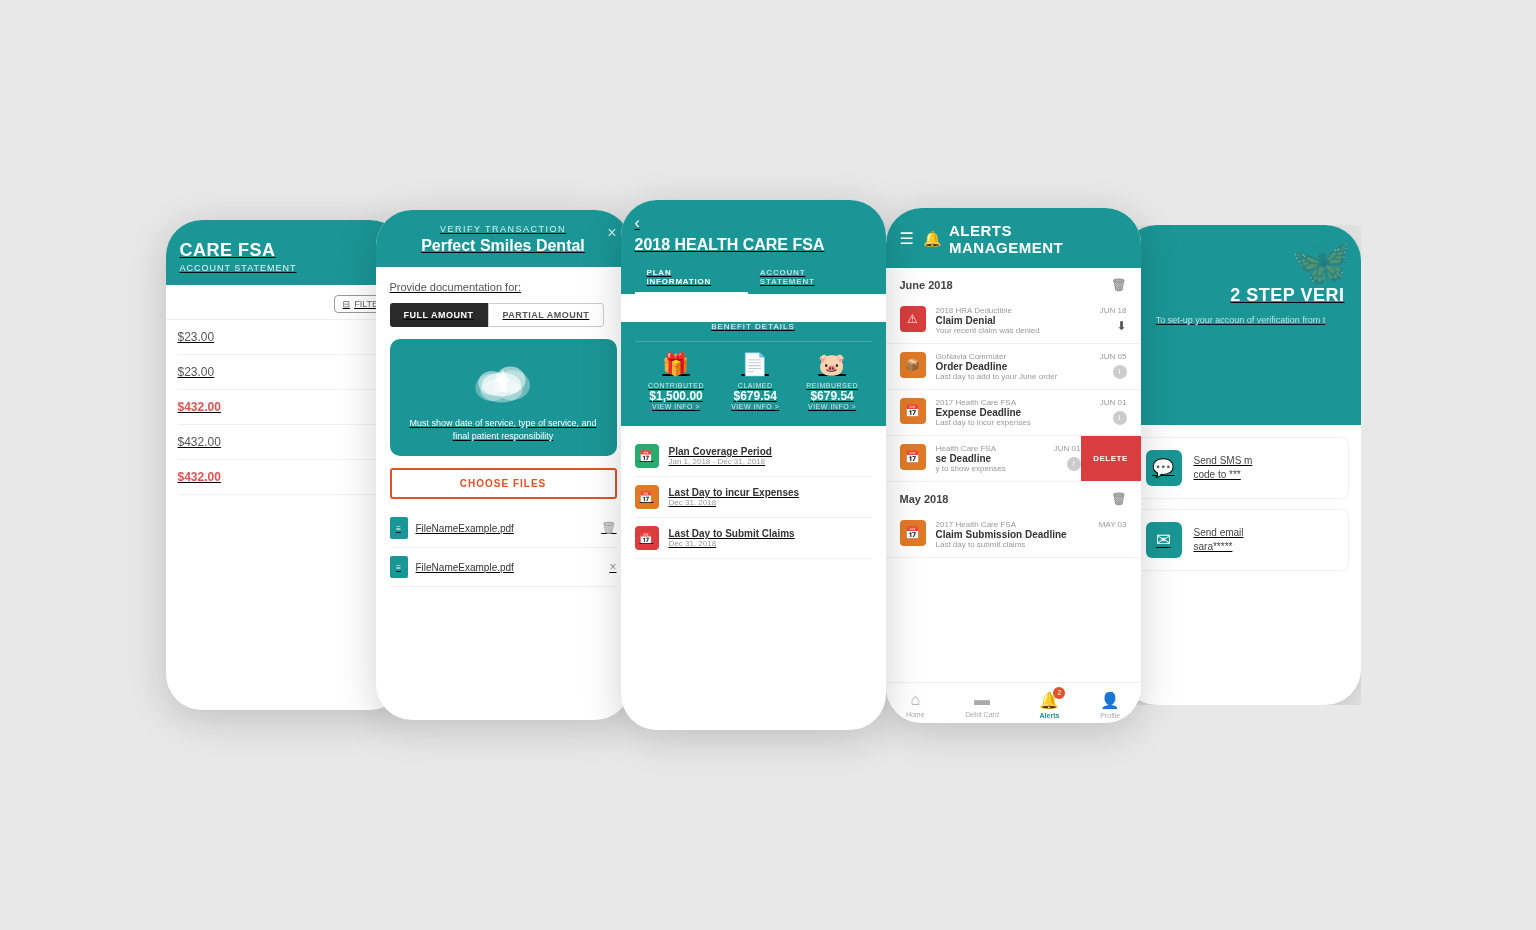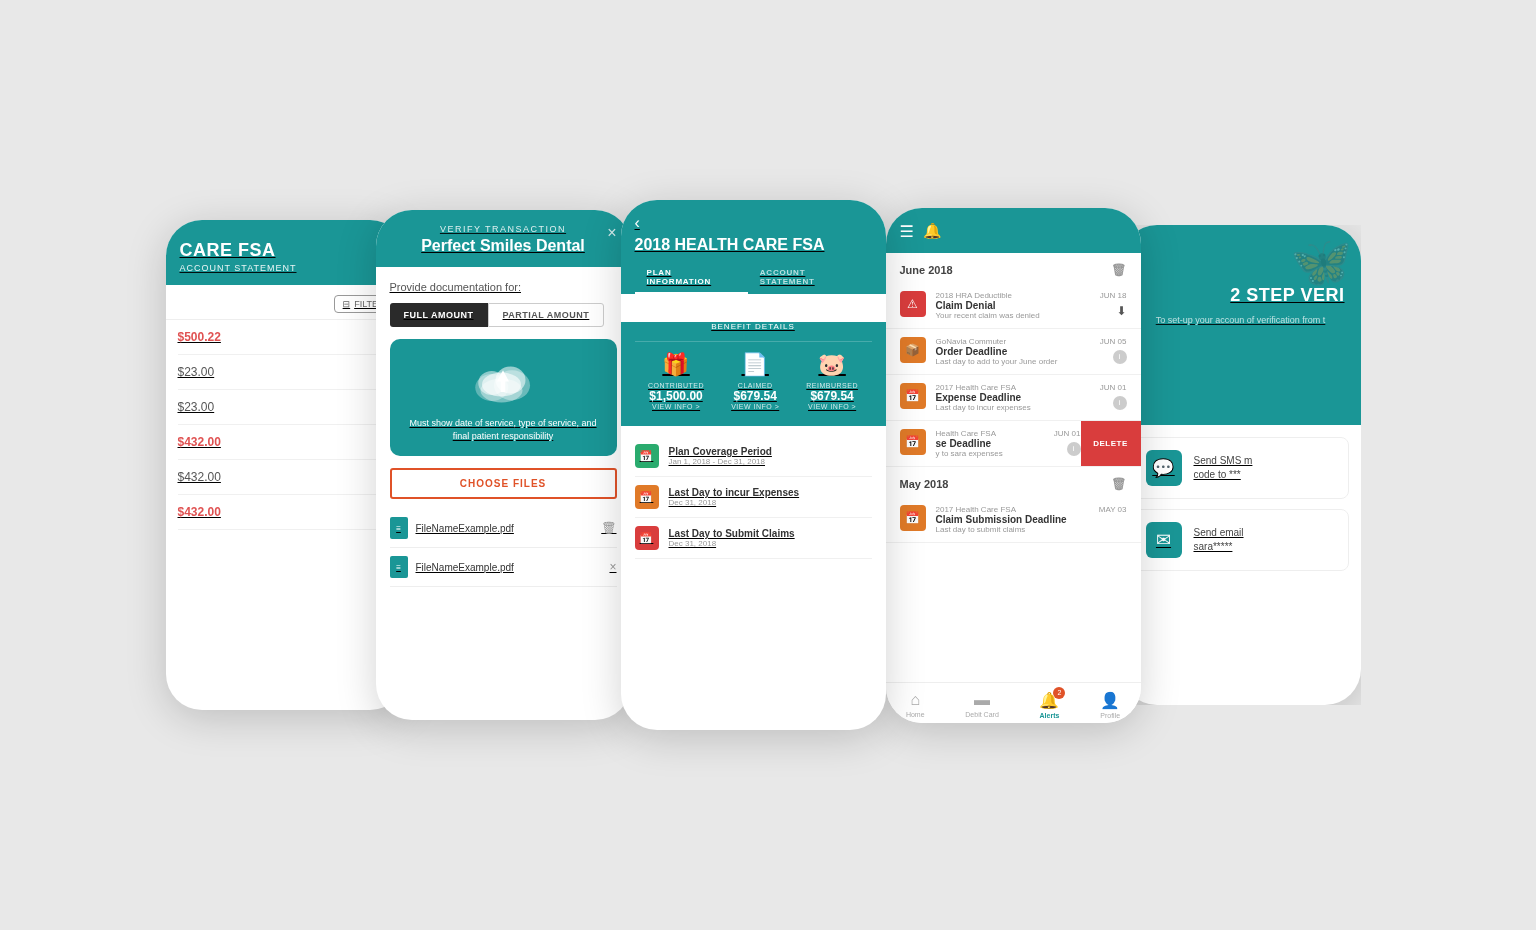--- a/index.html
+++ b/index.html
@@ -416,23 +416,20 @@
           <div class="p1-subtitle">ACCOUNT STATEMENT</div>
         </div>
         <div class="p1-filter">
           <div class="filter-btn">
             <span>⊟</span>
             <span>FILTER</span>
           </div>
         </div>
         <div class="p1-list">
           <div class="p1-item">
-            <span class="p1-amount-red">$500.22</span>
-          </div>
-          <div class="p1-item">
             <span class="p1-amount-gray">$23.00</span>
             <span class="p1-chevron">›</span>
           </div>
           <div class="p1-item">
             <span class="p1-amount-gray">$23.00</span>
             <span class="p1-chevron">›</span>
           </div>
           <div class="p1-item">
             <span class="p1-amount-red">$432.00</span>
           </div>
@@ -558,20 +555,21 @@
       </div>
     </div>
   </div>
 
   <div class="phone-wrapper" style="z-index: 4; margin-left: -10px;">
     <div class="phone phone-side" style="width: 255px; height: 515px; display: flex; flex-direction: column;">
       <div class="p4-header">
         <span class="p4-menu-icon">☰</span>
         <div class="p4-title">
           <span>🔔</span>
+          <span>ALERTS MANAGEMENT</span>
         </div>
       </div>
       <div style="flex:1; overflow:hidden;">
 
         <div class="p4-month">
           <span>June 2018</span>
           <span class="p4-trash">🗑</span>
         </div>
 
         <div class="p4-alert-item">
@@ -611,21 +609,21 @@
             <span class="p4-alert-date">JUN 01</span>
             <span class="p4-info-btn">i</span>
           </div>
         </div>
 
         <div class="p4-alert-item p4-alert-item-delete" style="position:relative; overflow:hidden;">
           <div class="p4-alert-icon" style="background:#e07a28; color:white;">📅</div>
           <div class="p4-alert-content">
             <div class="p4-alert-name">Health Care FSA</div>
             <div class="p4-alert-title">se Deadline</div>
-            <div class="p4-alert-sub">y to sara expenses</div>
+            <div class="p4-alert-sub">y to show expenses</div>
           </div>
           <div class="p4-alert-right">
             <span class="p4-alert-date">JUN 01</span>
             <span class="p4-info-btn">i</span>
           </div>
           <div class="p4-delete-revealed">DELETE</div>
         </div>
 
         <div class="p4-month">
           <span>May 2018</span>

